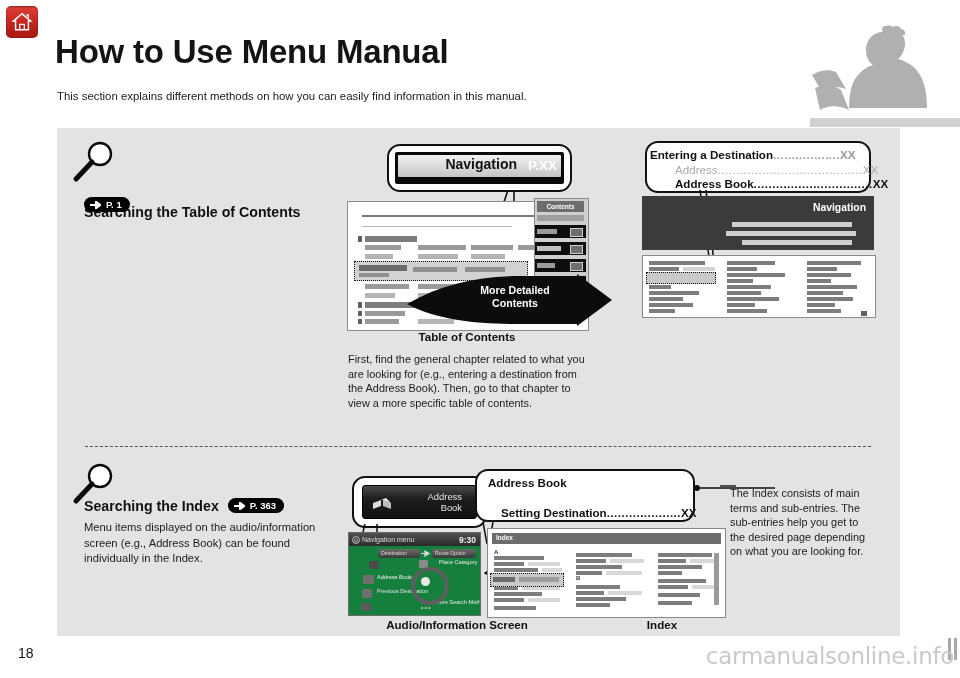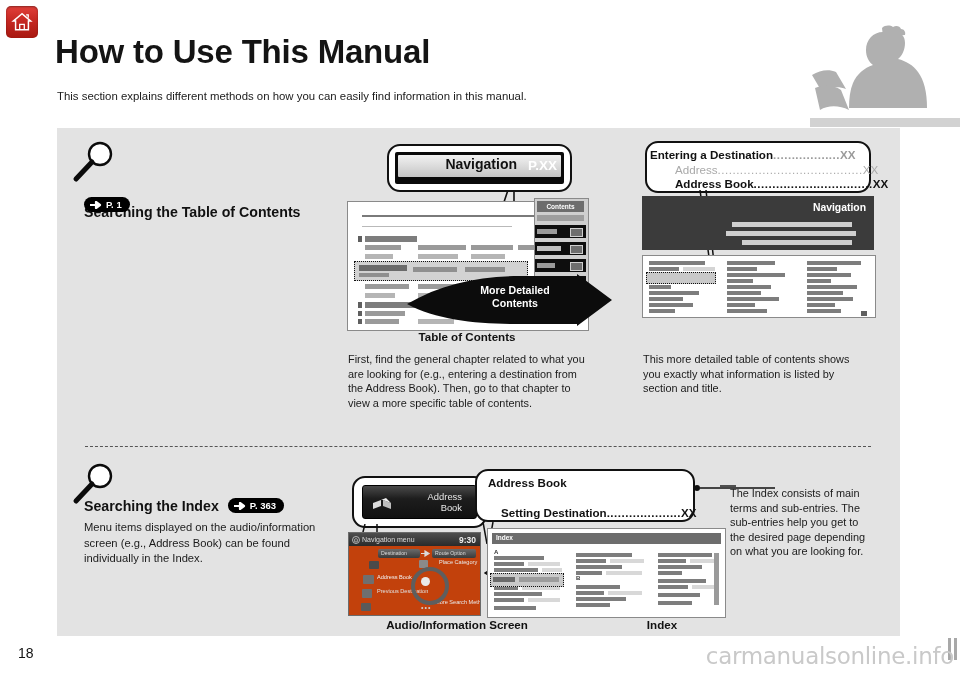--- a/index.html
+++ b/index.html
@@ -101,21 +101,21 @@
   .addrbtn-inner{
     position:absolute;left:8px;top:7px;right:8px;bottom:7px;border-radius:3px;
     background:linear-gradient(180deg,#4a4a4a 0%,#1d1d1d 40%,#111 100%);
     border:1px solid #000;
   }
   .addrbtn-text{
     position:absolute;right:14px;top:5px;color:#e8e8e8;font-size:9.4px;
     text-align:right;line-height:11px;
   }
   .navscreen{
-    position:absolute;background:#c2410c;border:1px solid #6b6b6b;overflow:hidden;
+    position:absolute;background:#15803d;border:1px solid #6b6b6b;overflow:hidden;
   }
   .ns-top{
     position:absolute;left:0;top:0;right:0;height:13px;
     background:linear-gradient(180deg,#4e4e4e,#2a2a2a);
   }
   .ns-txt{position:absolute;color:#dcdcdc;font-size:7px;white-space:nowrap;}
   .ns-chip{position:absolute;border-radius:2px;}
   .idx-doc{position:absolute;background:#fff;border:1px solid #8a8a8a;}
   .gotonext{
     position:absolute;right:12px;bottom:16px;height:26px;
@@ -135,21 +135,21 @@
 <body>
 
 <div id="home-icon">
   <svg width="22" height="22" viewBox="0 0 24 24" aria-hidden="true">
     <path d="M12 3 L2.5 11 H5 V20.5 H19 V11 H21.5 Z" fill="none" stroke="#ffffff" stroke-width="1.6"></path>
     <path d="M9.5 20.5 V14.5 H14.5 V20.5" fill="none" stroke="#ffffff" stroke-width="1.4"></path>
     <path d="M16.5 4.2 h2.3 v3.2" fill="none" stroke="#ffffff" stroke-width="1.4"></path>
   </svg>
 </div>
 
-<div id="page-title">How to Use This Manual</div>
+<div id="page-title">How to Use Menu Manual</div>
 <div id="intro-text">This section explains different methods on how you can easily find information in this manual.</div>
 
 <svg id="reader-silhouette" viewBox="0 0 150 105">
   <path fill="#b0b0b0" d="M73 10 c-10 0 -17 8 -17 18 c0 7 3 12 7 15 c-9 3 -16 9 -20 18 c-3 7 -4 16 -4 25 h78 c0 -16 -3 -28 -9 -36 c-5 -7 -12 -11 -20 -13 c4 -3 7 -9 7 -16 c0 -7 -4 -11 -10 -11 z"></path>
   <path fill="#b0b0b0" d="M72 6 c3 -3 8 -3 11 -1 c3 -2 7 -1 8 2 c3 0 5 3 4 6 l-22 2 z"></path>
   <path fill="#b0b0b0" d="M2 53 c8 -5 17 -6 24 -3 l10 17 c-8 -3 -17 -2 -24 3 z"></path>
   <path fill="#b0b0b0" d="M5 66 c9 -4 19 -3 26 2 l8 20 c-10 -5 -21 -5 -29 0 z"></path>
   <rect x="0" y="96" width="150" height="9" fill="#d2d2d2"></rect>
 </svg>
 
@@ -330,21 +330,20 @@
       <i style="position:absolute;left:0;top:36px;width:46px;height:4px;background:#7d7d7d;"></i>
       <i style="position:absolute;left:0;top:42px;width:28px;height:4px;background:#7d7d7d;"></i>
       <i style="position:absolute;left:0;top:48px;width:34px;height:4px;background:#7d7d7d;"></i>
       <i style="position:absolute;right:2px;top:50px;width:6px;height:5px;background:#5f5f5f;"></i>
     </div>
   </div>
 
   <div class="lbl" style="left:290px;top:202px;width:240px;">Table of Contents</div>
   <div class="cap" style="left:291px;top:224px;width:240px;">First, find the general chapter related to what you are looking for (e.g., entering a destination from the Address Book). Then, go to that chapter to view a more specific table of contents.</div>
 
-  <div class="cap" style="left:586px;top:224px;width:224px;">This more detailed table of contents shows you exactly what information is listed by section and title.</div>
 
   <svg class="magnifier" style="left:14px;top:332px;" viewBox="0 0 48 48">
     <circle cx="29" cy="16" r="11" fill="#ffffff" stroke="#0b0b0b" stroke-width="2.4"></circle>
     <path d="M21 24 L5 41" stroke="#0b0b0b" stroke-width="5" stroke-linecap="round"></path>
   </svg>
 
   <div class="sec-head" style="left:27px;top:370px;">
     <span>Searching the Index</span>
     <span class="pref" style="margin-left:5px;">
       <span class="arrowdot">

